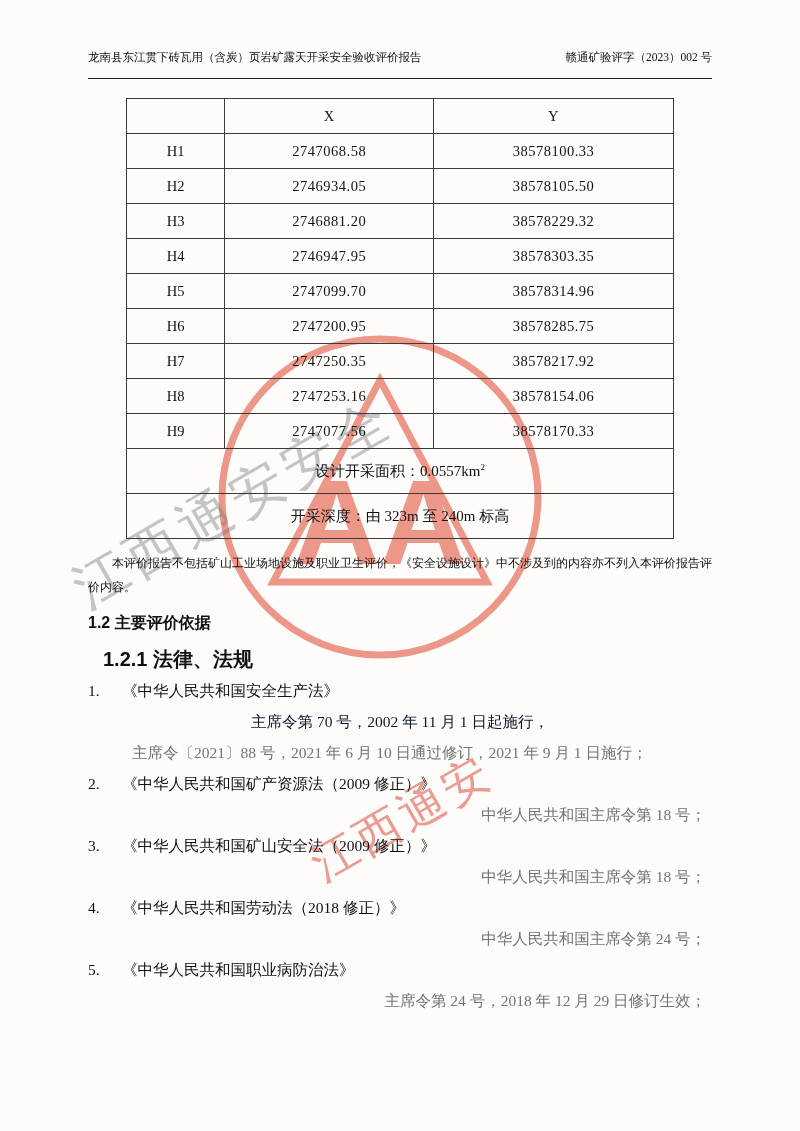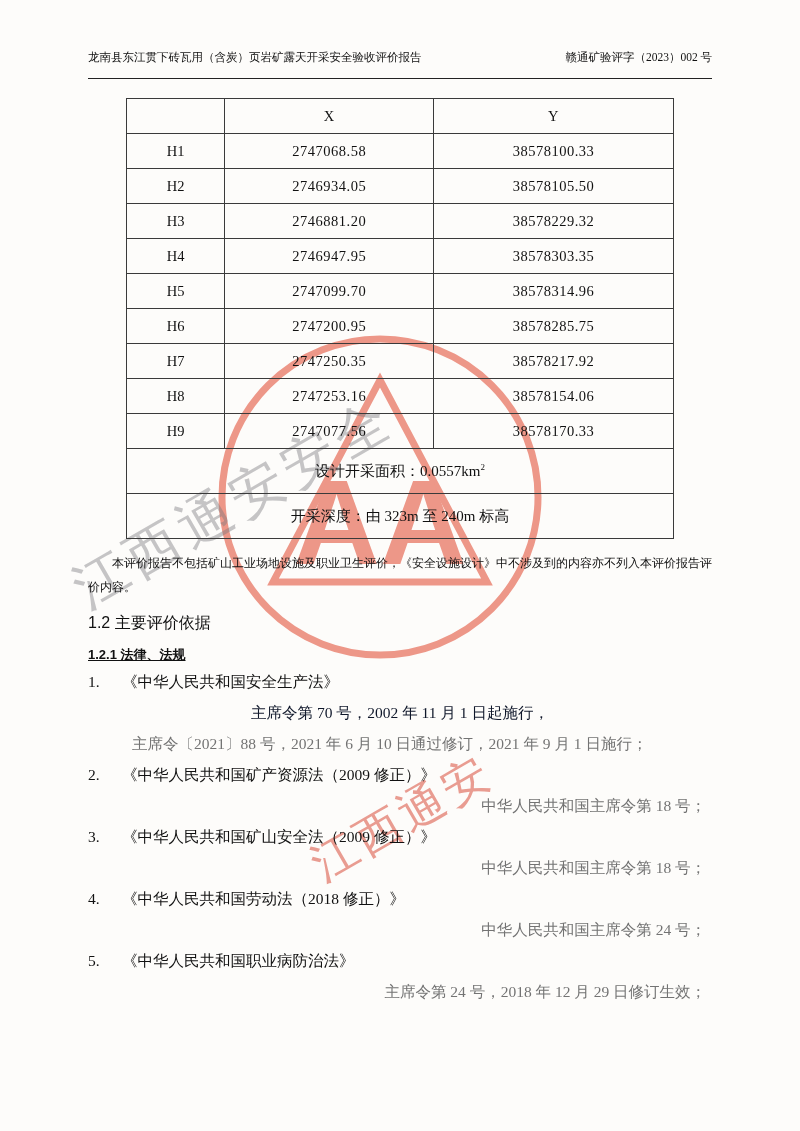--- a/index.html
+++ b/index.html
@@ -139,32 +139,31 @@
     font-size: 12px;
     line-height: 2.0;
     color: #111;
     margin: 12px 0 0 0;
     text-align: justify;
     text-justify: inter-ideograph;
     text-indent: 2em;
   }
   h3.sec {
     font-size: 16px;
-    font-weight: normal;
+    font-weight: bold;
     margin: 14px 0 2px 0;
     color: #111;
     font-family: "Liberation Sans", sans-serif;
   }
   h4.subsec {
-    font-size: 13px;
+    font-size: 20px;
     font-weight: bold;
-    margin: 12px 0 2px 0;
+    margin: 12px 0 2px 15px;
     color: #111;
     font-family: "Liberation Sans", sans-serif;
-    text-decoration: underline;
   }
   .lawlist { margin: 0; padding: 0; }
   .law-item {
     font-size: 15.5px;
     line-height: 2.0;
     color: #111;
   }
   .law-num {
     display: inline-block;
     width: 34px;

